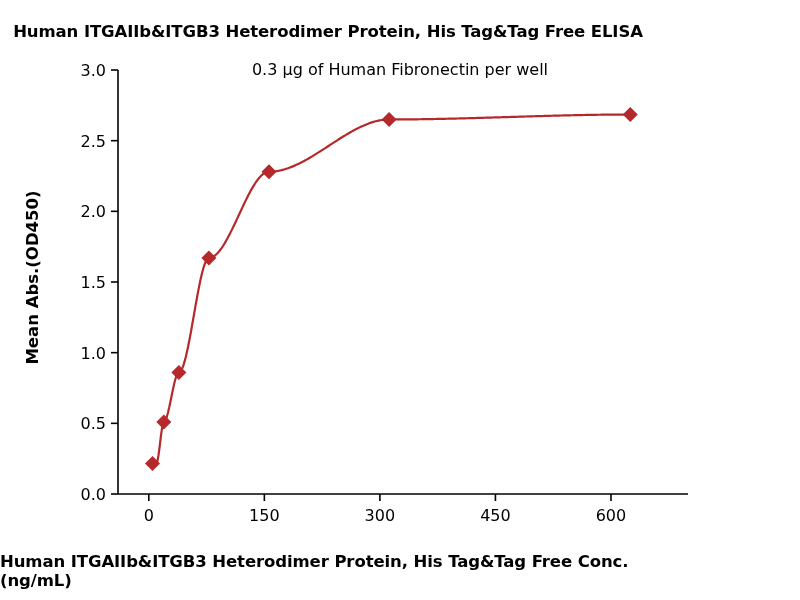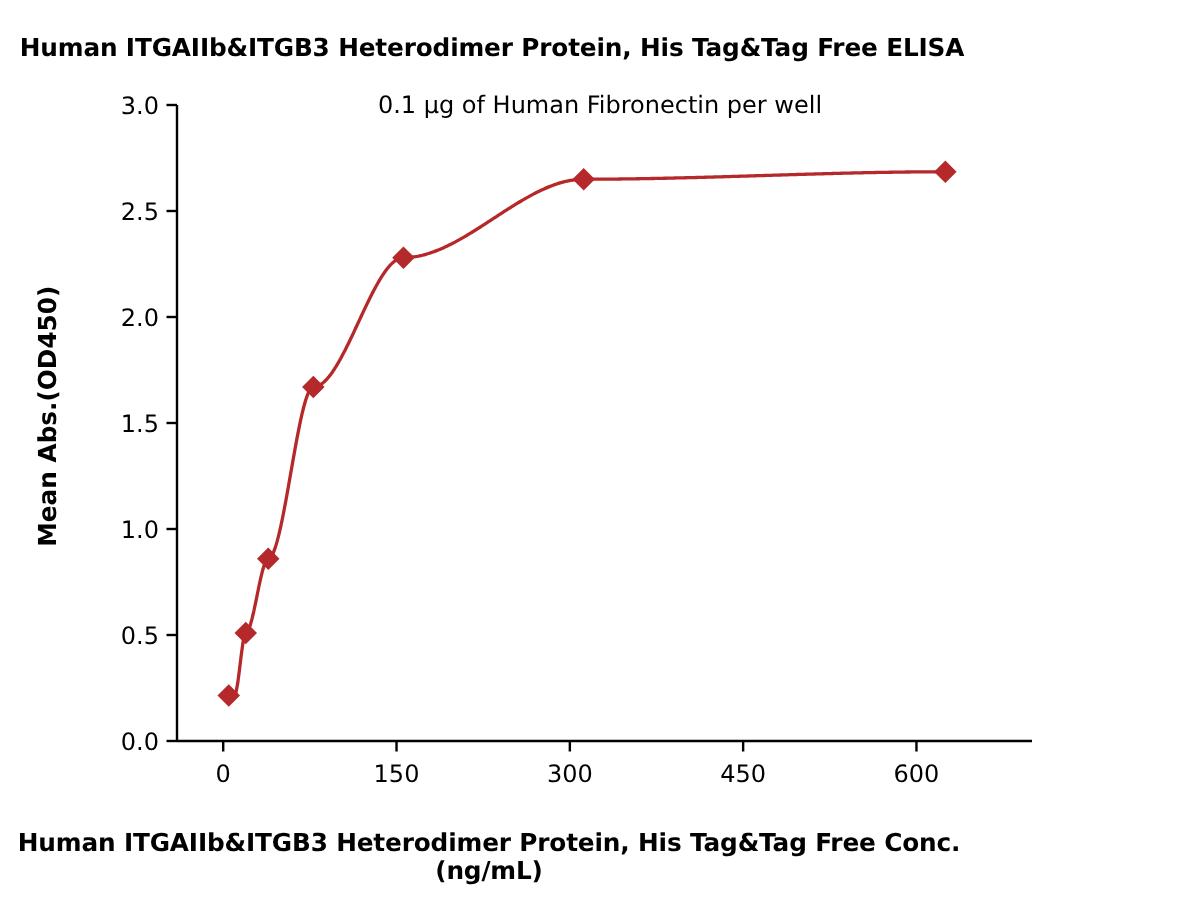--- a/index.html
+++ b/index.html
@@ -37,21 +37,21 @@
     text-align: center;
     font-size: 16px;
     font-weight: normal;
     color: #000000;
   }
   .xlabel {
     position: absolute;
     bottom: 10px;
     left: 0;
     width: 652px;
-    text-align: center;
+    text-align: left;
     font-size: 16.5px;
     font-weight: bold;
     color: #000000;
     letter-spacing: -0.1px;
   }
   .ylabel {
     position: absolute;
     left: -118px;
     top: 268px;
     width: 300px;
@@ -72,21 +72,21 @@
     font-size: 16px;
     fill: #000000;
   }
 </style>
 </head>
 <body>
 
 <div id="root">
 
   <div class="title">Human ITGAIIb&amp;ITGB3 Heterodimer Protein, His Tag&amp;Tag Free ELISA</div>
-  <div class="subtitle">0.1 µg of Human Fibronectin per well</div>
+  <div class="subtitle">0.3 µg of Human Fibronectin per well</div>
   <div class="ylabel">Mean Abs.(OD450)</div>
   <div class="xlabel">Human ITGAIIb&amp;ITGB3 Heterodimer Protein, His Tag&amp;Tag Free Conc. (ng/mL)</div>
 
   <svg id="plot" width="800" height="600">
       <g>
         <line x1="118" y1="70" x2="118" y2="494" stroke="#000" stroke-width="1.6"></line>
         <line x1="118" y1="494" x2="688" y2="494" stroke="#000" stroke-width="1.6"></line>
       </g>
       <g>
         <line x1="111" y1="494" x2="118" y2="494" stroke="#000" stroke-width="1.6"></line>

